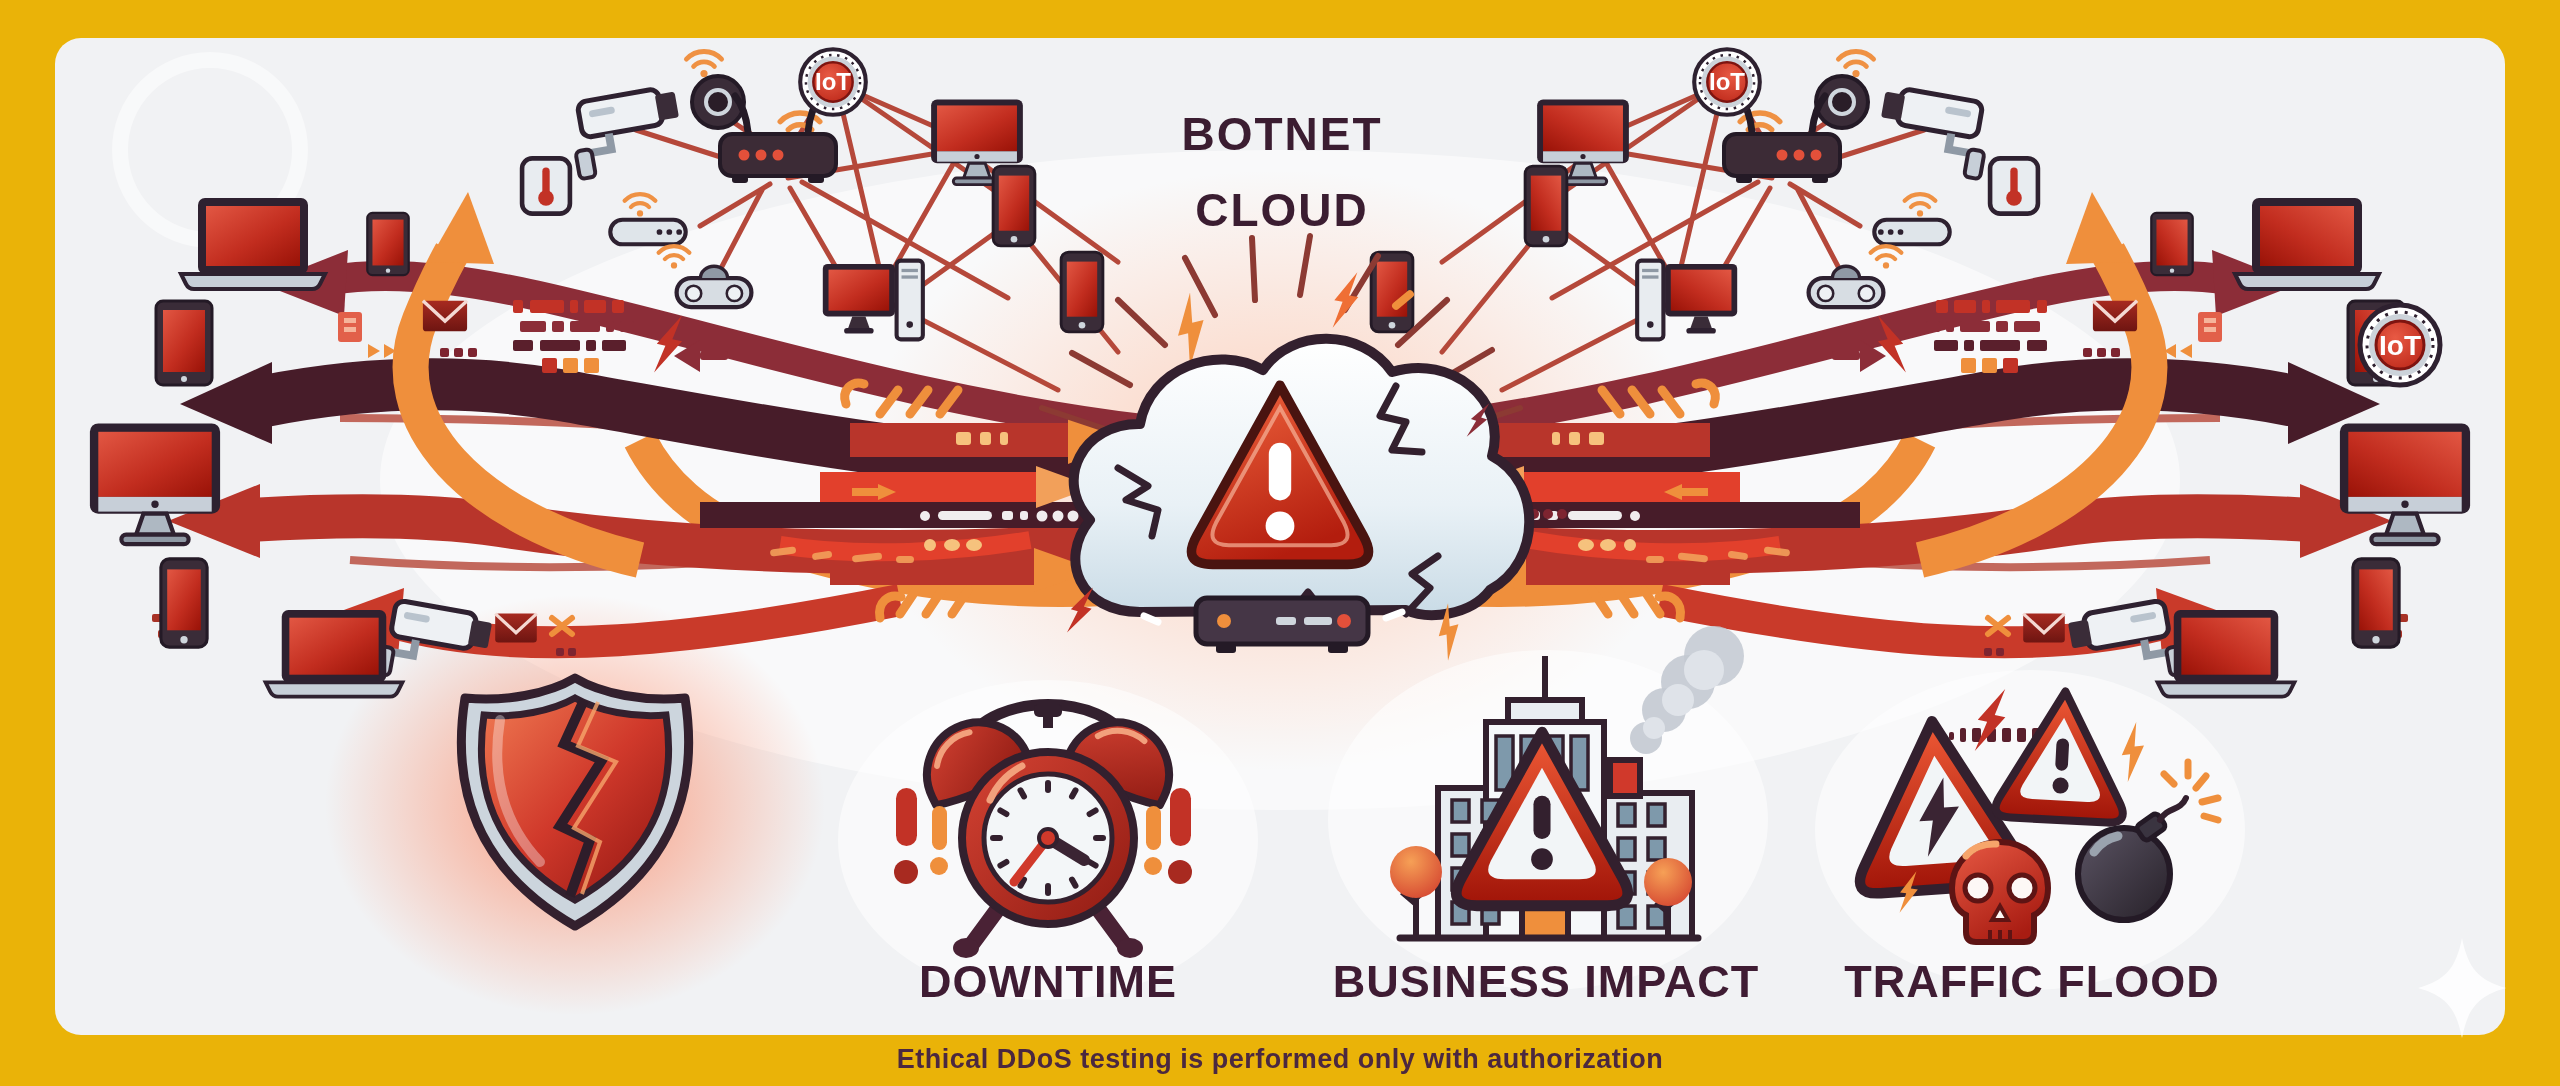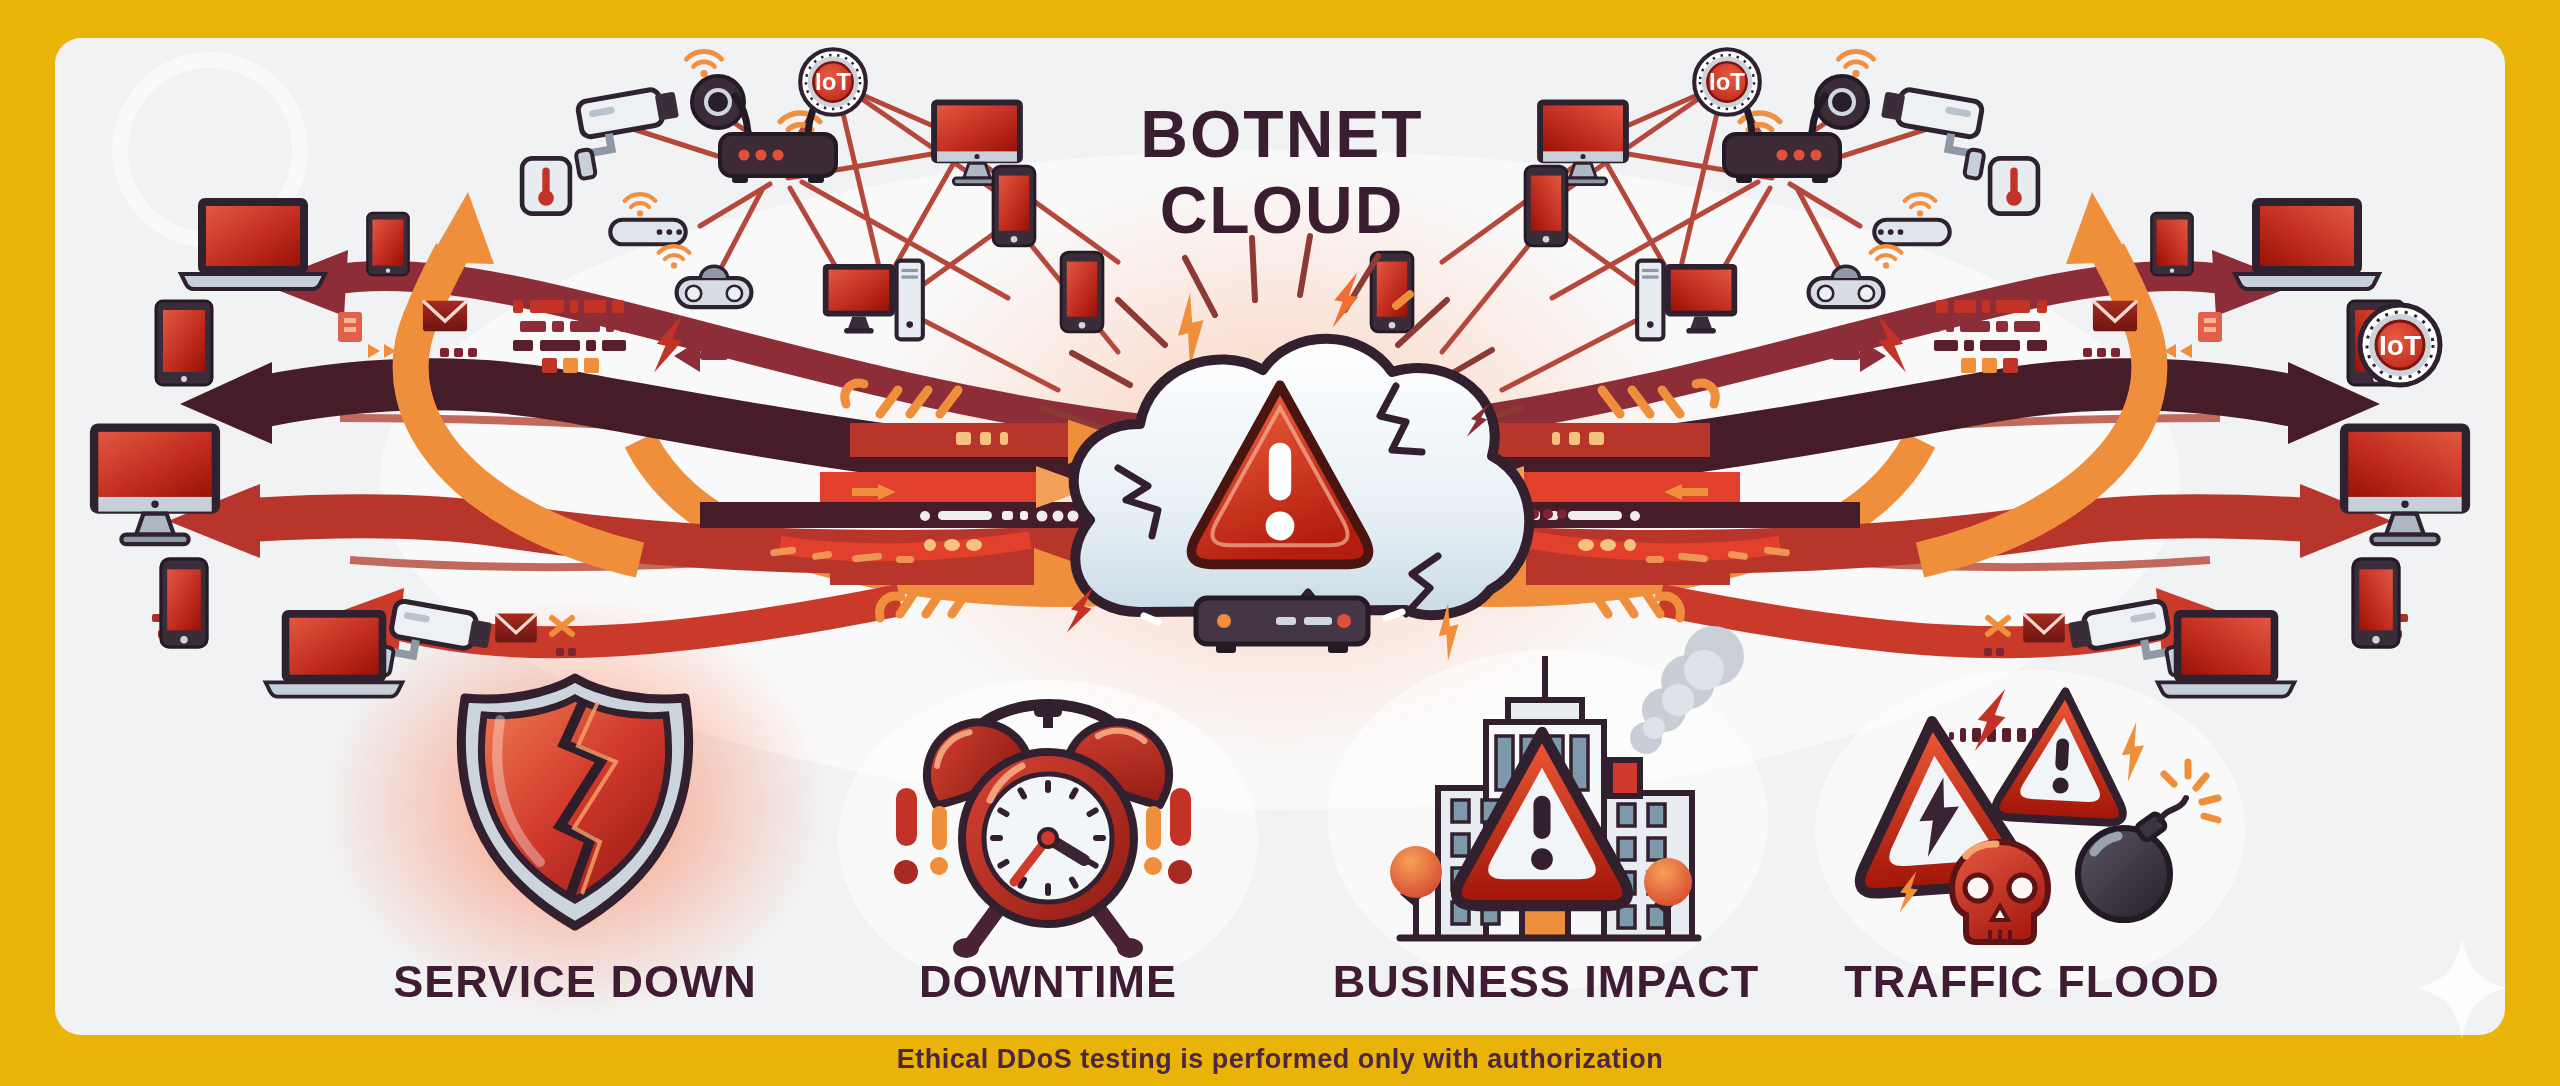--- a/index.html
+++ b/index.html
@@ -1,20 +1,20 @@
 <!DOCTYPE html>
 <html><head>
 <meta charset="utf-8">
 <style>
   html,body{margin:0;padding:0;background:#ffffff;}
   #stage{position:relative;width:2560px;height:1086px;background:#eab308;overflow:hidden;
          font-family:"Liberation Sans","DejaVu Sans",sans-serif;}
   #art{position:absolute;left:0;top:0;}
   .txt{position:absolute;color:#3b1d31;font-weight:800;text-align:center;}
-  #title{left:962px;top:96px;width:640px;font-size:66px;line-height:76px;letter-spacing:2px;}
+  #title{left:962px;top:96px;width:640px;font-size:46px;line-height:76px;letter-spacing:2px;}
   #server-label{left:1030px;top:648px;width:500px;font-size:37px;letter-spacing:1px;}
   .impact-label{top:956px;width:560px;font-size:45px;letter-spacing:1px;color:#3f1c33;}
   #lbl-0{left:295px;} #lbl-1{left:768px;} #lbl-2{left:1266px;} #lbl-3{left:1752px;}
   #footer{left:780px;top:1044px;width:1000px;font-size:27px;font-weight:700;color:#4b2840;letter-spacing:0.5px;}
   svg text{font-family:"Liberation Sans","DejaVu Sans",sans-serif;font-weight:700;fill:#ffffff;}
 </style>
 </head>
 <body>
 
 <div id="stage">
@@ -605,20 +605,19 @@
 
 <path d="M2462,938 C2468,968 2478,980 2506,988 C2478,996 2468,1008 2462,1038 C2456,1008 2446,996 2418,988 C2446,980 2456,968 2462,938 Z" fill="#ffffff" opacity="0.85"></path>
 </svg>
 
 <div id="title" class="txt">
   <div>BOTNET</div>
   <div>CLOUD</div>
 </div>
 
 
-<div id="lbl-0" class="txt impact-label">SERVICE DOWN</div>
 <div id="lbl-2" class="txt impact-label">BUSINESS IMPACT</div>
 <div id="lbl-1" class="txt impact-label">DOWNTIME</div>
 <div id="lbl-3" class="txt impact-label">TRAFFIC FLOOD</div>
 
 <div id="footer" class="txt">Ethical DDoS testing is performed only with authorization</div>
 
 </div>
 
 </body></html>

